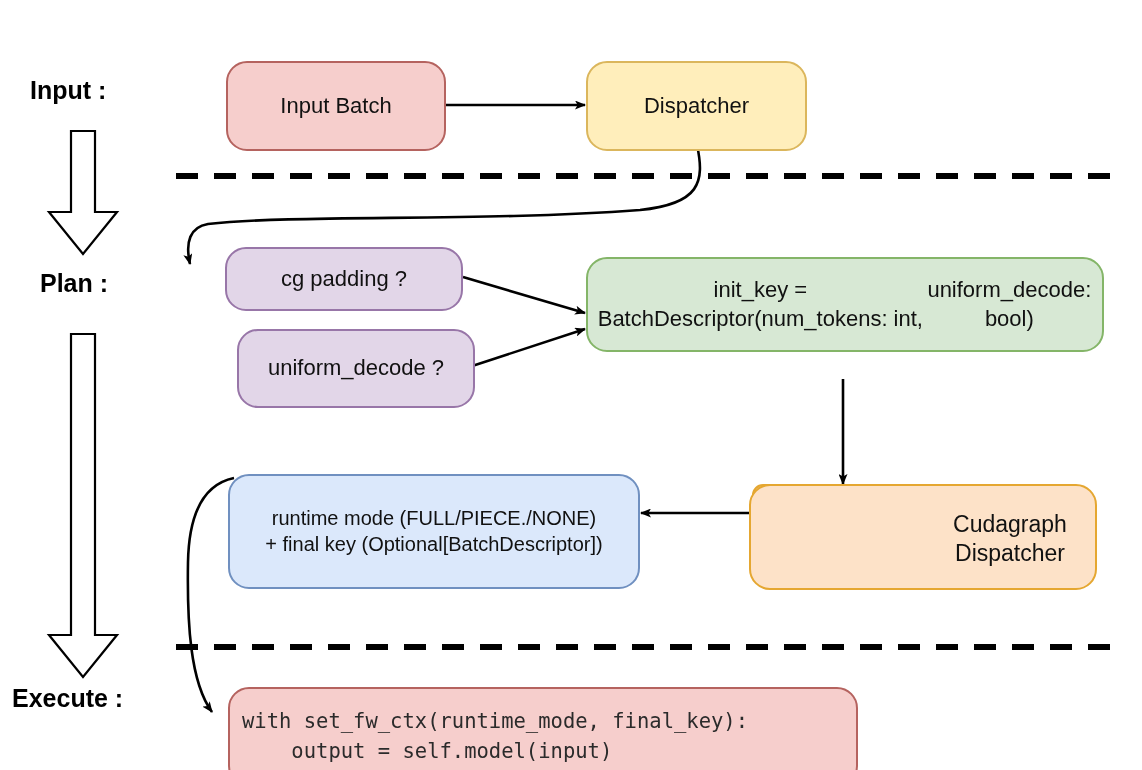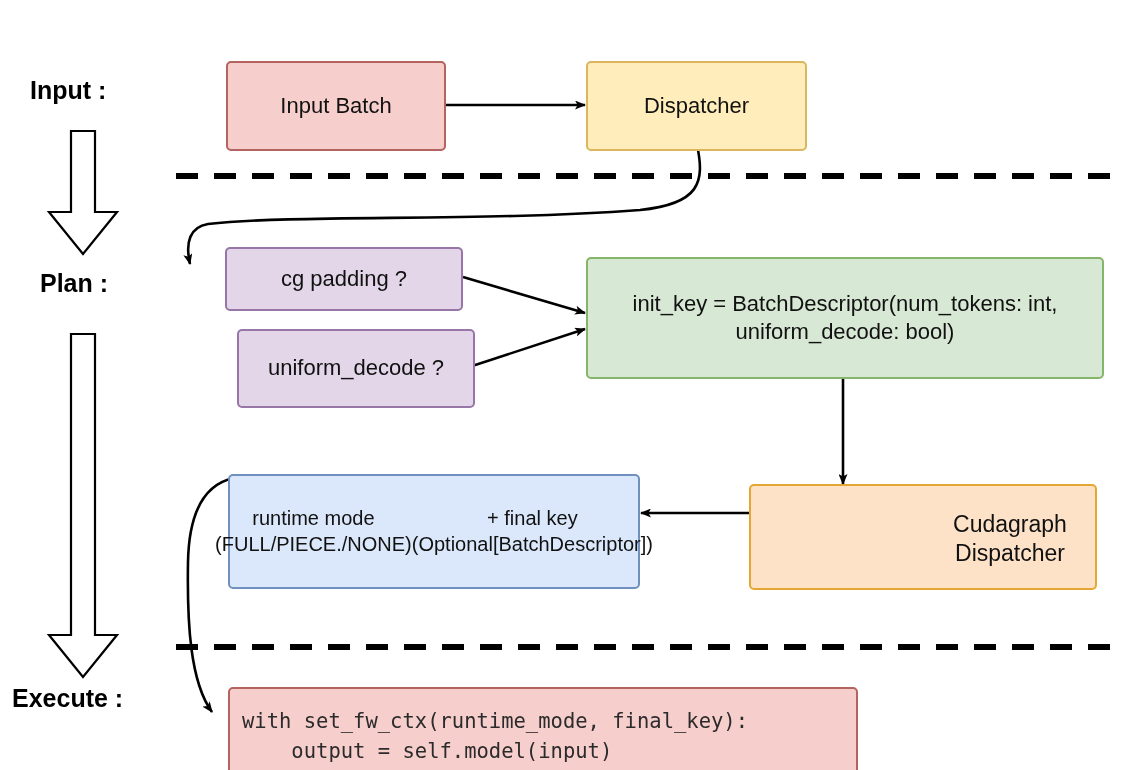--- a/index.html
+++ b/index.html
@@ -35,21 +35,21 @@
     font-weight: bold;
     font-size: 25px;
     color: #000000;
     white-space: nowrap;
     letter-spacing: 0px;
   }
   
   .node {
     position: absolute;
     box-sizing: border-box;
-    border-radius: 5px;
+    border-radius: 21px;
     border-style: solid;
     border-width: 2px;
     display: flex;
     align-items: center;
     justify-content: center;
     text-align: center;
     font-family: "Liberation Sans", sans-serif;
     font-size: 22px;
     color: #111111;
     line-height: 1.28;
@@ -162,26 +162,26 @@
   </div>
 
   <div class="node node--question" style="left:225px; top:215px; width:238px; height:64px;">
     <span class="txt">cg padding ?</span>
   </div>
 
   <div class="node node--question" style="left:237px; top:297px; width:238px; height:79px;">
     <span class="txt">uniform_decode ?</span>
   </div>
 
-  <div class="node node--initkey" style="left:586px; top:225px; width:518px; height:122px; flex-direction:column;justify-content:center;">
+  <div class="node node--initkey" style="left:586px; top:225px; width:518px; height:95px; flex-direction:row;justify-content:center;">
     <span class="txt">init_key = BatchDescriptor(num_tokens: int,</span>
     <span class="txt">uniform_decode: bool)</span>
   </div>
 
-  <div class="node node--runtime" style="left:228px; top:442px; width:412px; height:115px; flex-direction:row;align-items:center;">
+  <div class="node node--runtime" style="left:228px; top:442px; width:412px; height:115px; flex-direction:column;align-items:center;">
     <span class="txt">runtime mode (FULL/PIECE./NONE)</span>
     <span class="txt">+ final key (Optional[BatchDescriptor])</span>
   </div>
 
   <div class="node node--dispatch-inner" style="left:752px; top:452px; width:167px; height:72px;">
     <span class="txt">Dispatch</span>
   </div>
 
   <div class="node node--dispatcher-outer" style="left:749px; top:452px; width:348px; height:106px;">
     <span class="outer-label" style="white-space:pre-line;">Cudagraph

